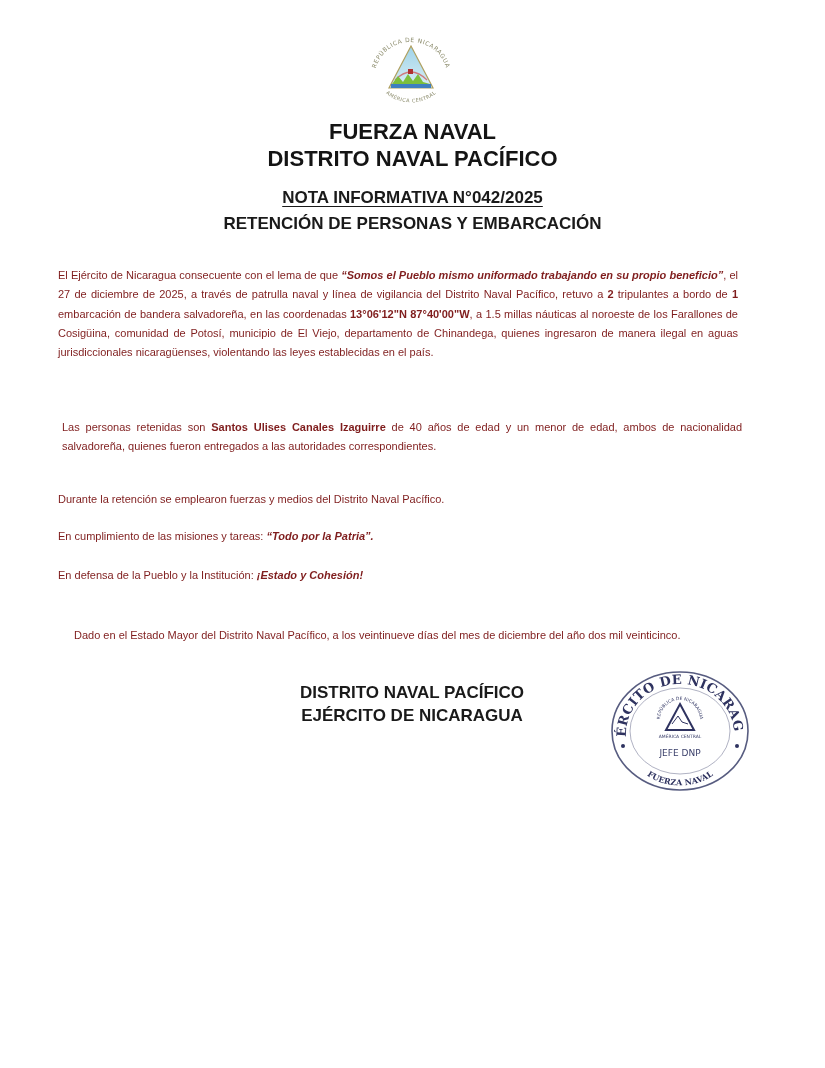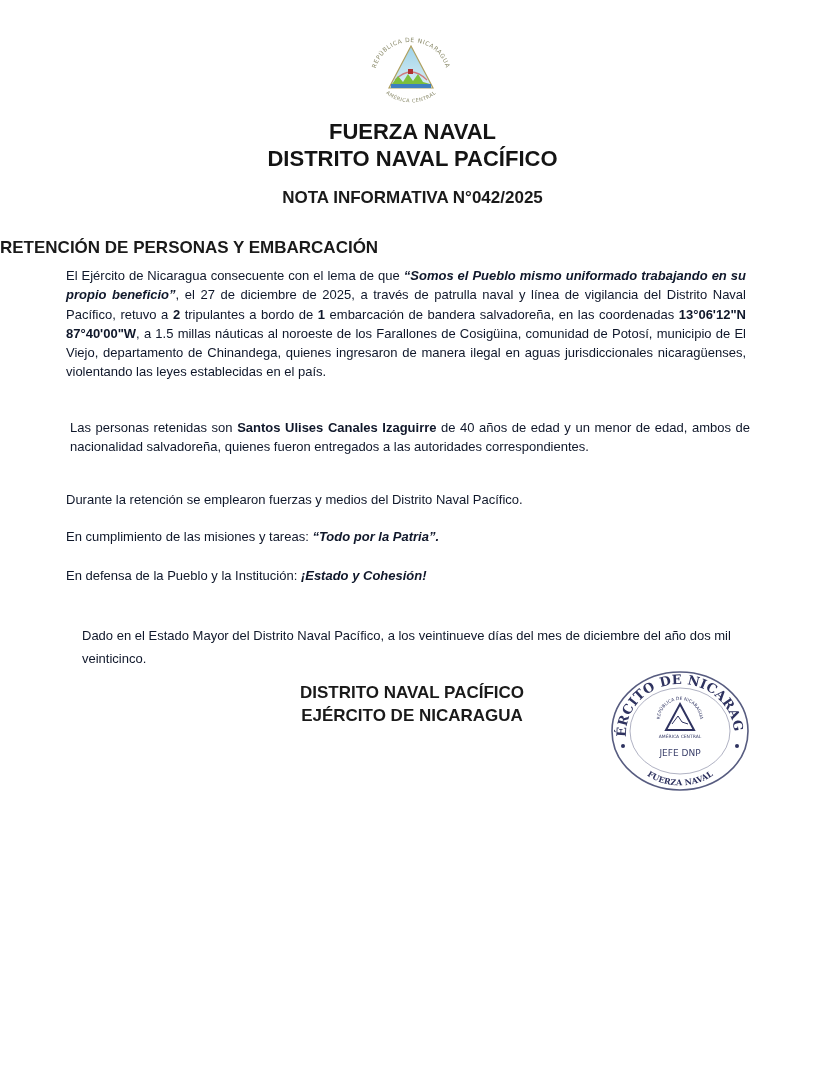--- a/index.html
+++ b/index.html
@@ -42,39 +42,40 @@
     .title.t1 { top: 118px; }
     .title.t2 { top: 145px; }
     .nota {
       position: absolute;
       top: 188px;
       left: 0;
       width: 825px;
       text-align: center;
       font-weight: bold;
       font-size: 17px;
+      text-decoration: underline;
       text-underline-offset: 3px;
     }
     .subject {
       position: absolute;
-      top: 238px;
+      top: 214px;
       left: 0;
       width: 825px;
-      text-align: left;
+      text-align: center;
       font-weight: bold;
       font-size: 17px;
     }
     .body {
       position: absolute;
-      left: 66px;
+      left: 58px;
       width: 680px;
-      font-size: 13px;
+      font-size: 11px;
       line-height: 19.3px;
       text-align: justify;
-      color: #0f172a;
+      color: #7f1d1d;
     }
     .p1 { top: 266px; }
     .p2 { top: 414px; }
     .p3 { top: 490px; }
     .p4 { top: 527px; }
     .p5 { top: 566px; }
     .p6 { top: 608px; text-align: left; line-height: 23px; }
     .bi { font-weight: bold; font-style: italic; }
     .b { font-weight: bold; }
     .sig {

